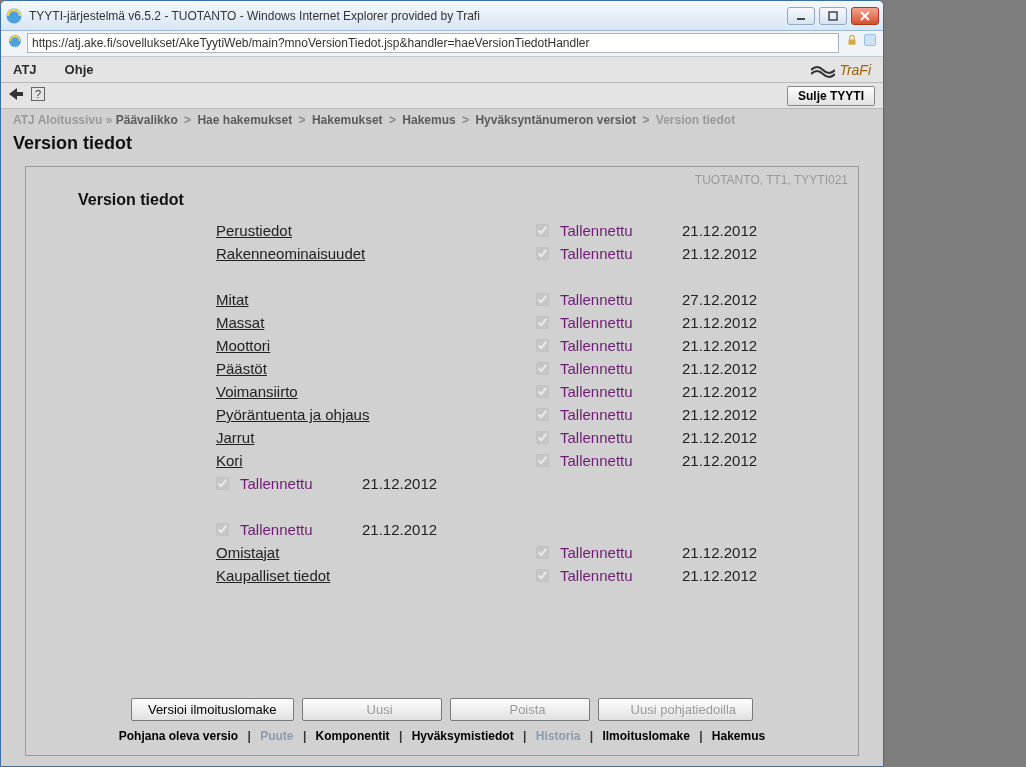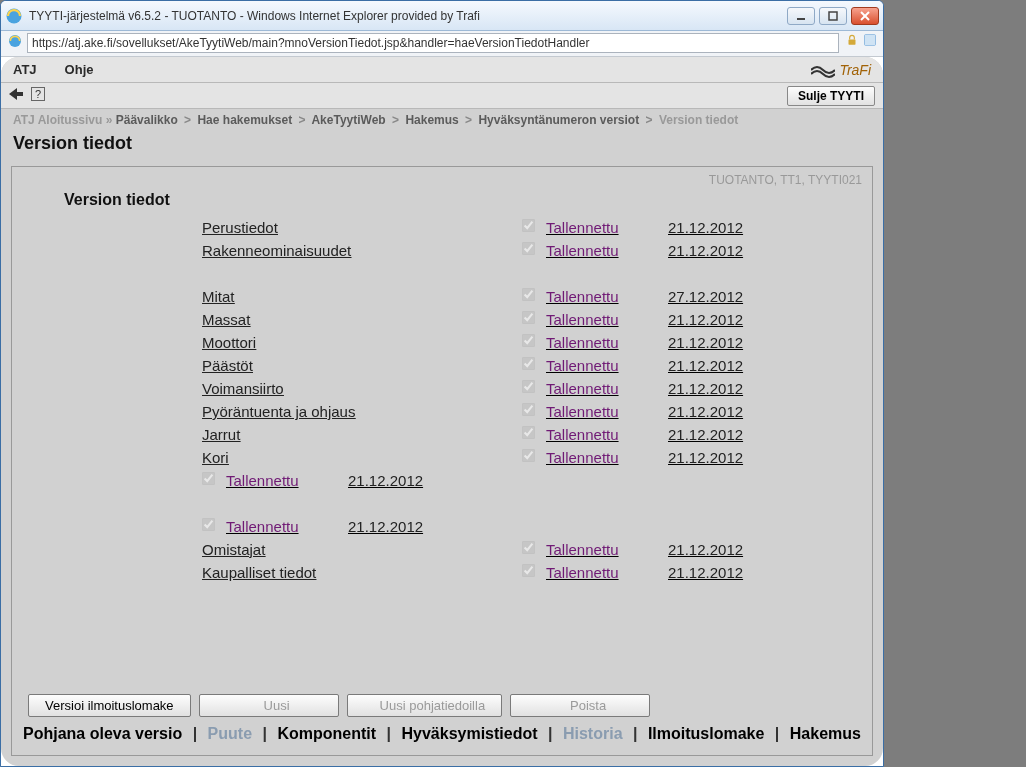--- a/index.html
+++ b/index.html
@@ -64,21 +64,20 @@
     color: #333;
   }
   .sec-icons { display: flex; gap: 4px; margin-left: 6px; }
 
   .app-area {
     flex: 1;
     background: #d1d1d1;
     display: flex;
     flex-direction: column;
     overflow: hidden;
-    border-radius: 18px;
   }
 
   .menubar {
     height: 26px;
     background: #e4e4e4;
     display: flex;
     align-items: center;
     padding: 0 12px;
     font-size: 13px;
     font-weight: bold;
@@ -121,21 +120,21 @@
 
   .page-title {
     padding: 2px 12px 12px;
     font-size: 18px;
     font-weight: bold;
     color: #111;
   }
 
   .content-frame {
     flex: 1;
-    margin: 0 10px 10px;
+    margin: 0 24px 10px;
     border: 1px solid #999;
     background: #d1d1d1;
     display: flex;
     flex-direction: column;
     position: relative;
   }
   .status-top {
     position: absolute;
     top: 6px;
     right: 10px;
@@ -146,56 +145,56 @@
   .section-title {
     font-size: 16px;
     font-weight: bold;
     padding: 24px 0 10px 52px;
     color: #111;
   }
 
   .rows { padding: 0 52px 0 190px; flex: 1; }
   .row {
     display: flex;
-    align-items: flex-start;
+    align-items: center;
     height: 23px;
     font-size: 15px;
-    text-decoration: underline;
   }
   .row.spacer { height: 23px; }
   .row-link { width: 320px; color: #222; text-decoration: underline; cursor: pointer; }
   .row-check { width: 24px; display: flex; align-items: center; }
   .row-check input { margin: 0; }
   .row-status { width: 122px; color: #701a75; }
   .row-date { color: #222; }
 
   .button-row {
     display: flex;
     gap: 8px;
     padding: 12px 16px 8px;
+    justify-content: center;
   }
   .action-btn {
     background: linear-gradient(#fdfdfd, #e1e1e1);
     border: 1px solid #7a7a7a;
     padding: 3px 16px;
     font-size: 13px;
     border-radius: 2px;
     cursor: pointer;
     min-width: 140px;
   }
   .action-btn.disabled {
     color: #9a9a9a;
     cursor: default;
     padding-left: 32px;
   }
 
   .bottom-tabs {
     text-align: center;
     padding: 0 0 12px;
-    font-size: 16px;
+    font-size: 12px;
     font-weight: bold;
   }
   .bottom-tabs span { cursor: pointer; }
   .bottom-tabs .sep { margin: 0 6px; color: #333; cursor: default; }
   .bottom-tabs .muted { color: #8a9cb0; }
 </style>
 </head>
 <body>
 
 <div class="window">
@@ -275,21 +274,21 @@
       <button class="close-btn-right">Sulje TYYTI</button>
     </div>
 
     <div class="breadcrumb">
       <span style="color:#999">ATJ Aloitussivu</span>
       <span style="color:#999"> » </span>
       <a>Päävalikko</a>
       <span class="sep">&gt;</span>
       <a>Hae hakemukset</a>
       <span class="sep">&gt;</span>
-      <a>AkeTyytiWeb</a>
+      <a>Hakemukset</a>
       <span class="sep">&gt;</span>
       <a>Hakemus</a>
       <span class="sep">&gt;</span>
       <a>Hyväksyntänumeron versiot</a>
       <span class="sep">&gt;</span>
       <span class="current">Version tiedot</span>
     </div>
 
     <div class="page-title">Version tiedot</div>
 
@@ -408,22 +407,22 @@
               <input type="checkbox" disabled="" checked="" style="">
             </span>
             <span class="row-status">Tallennettu</span>
             <span class="row-date">21.12.2012</span>
           </div>
         </div>
 
       <div class="button-row">
         <button class="action-btn" style="min-width:auto">Versioi ilmoituslomake</button>
         <button class="action-btn disabled">Uusi</button>
+        <button class="action-btn disabled">Poista</button>
         <button class="action-btn disabled">Uusi pohjatiedoilla</button>
-        <button class="action-btn disabled">Poista</button>
       </div>
 
       <div class="bottom-tabs">
         <span>Pohjana oleva versio</span>
         <span class="sep">|</span>
         <span class="muted">Puute</span>
         <span class="sep">|</span>
         <span>Komponentit</span>
         <span class="sep">|</span>
         <span>Hyväksymistiedot</span>

